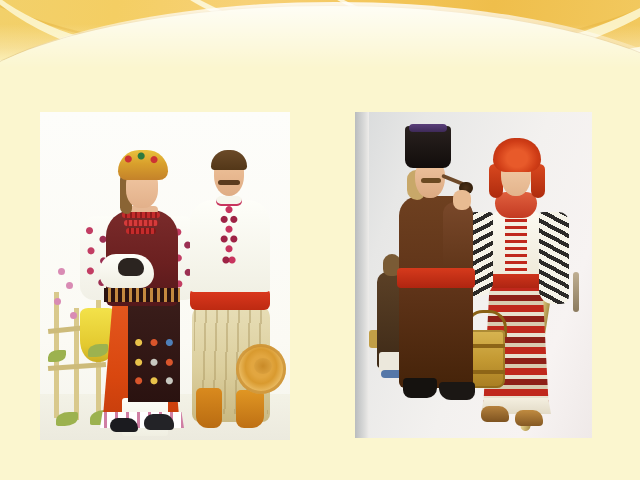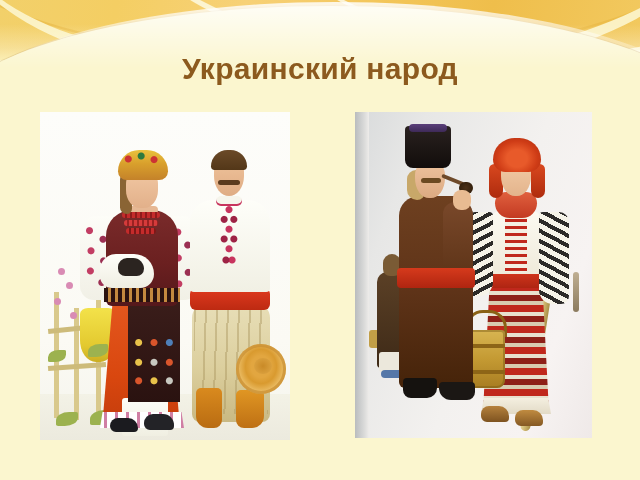--- a/index.html
+++ b/index.html
@@ -480,21 +480,20 @@
   <div class="top-band">
     <div class="swoosh swoosh-d"></div>
     <div class="swoosh swoosh-a"></div>
     <div class="swoosh swoosh-b"></div>
     <div class="swoosh swoosh-c"></div>
     <div class="band-fade"></div>
   </div>
   <div class="page-curve"></div>
   <div class="page-curve-hi"></div>
 
-  <div class="title">Украинский народ</div>
 
   <div class="photo" id="photo-left">
     <div class="lbg"></div>
     <div class="lground"></div>
 
     <div class="fence-post" style="left:14px; top:180px; width:5px; height:126px;"></div>
     <div class="fence-post" style="left:34px; top:196px; width:5px; height:112px;"></div>
     <div class="fence-post" style="left:56px; top:188px; width:5px; height:118px;"></div>
     <div class="fence-rail" style="left:8px; top:214px; width:58px; height:5px; transform:rotate(-6deg);"></div>
     <div class="fence-rail" style="left:8px; top:252px; width:58px; height:5px; transform:rotate(-4deg);"></div>

